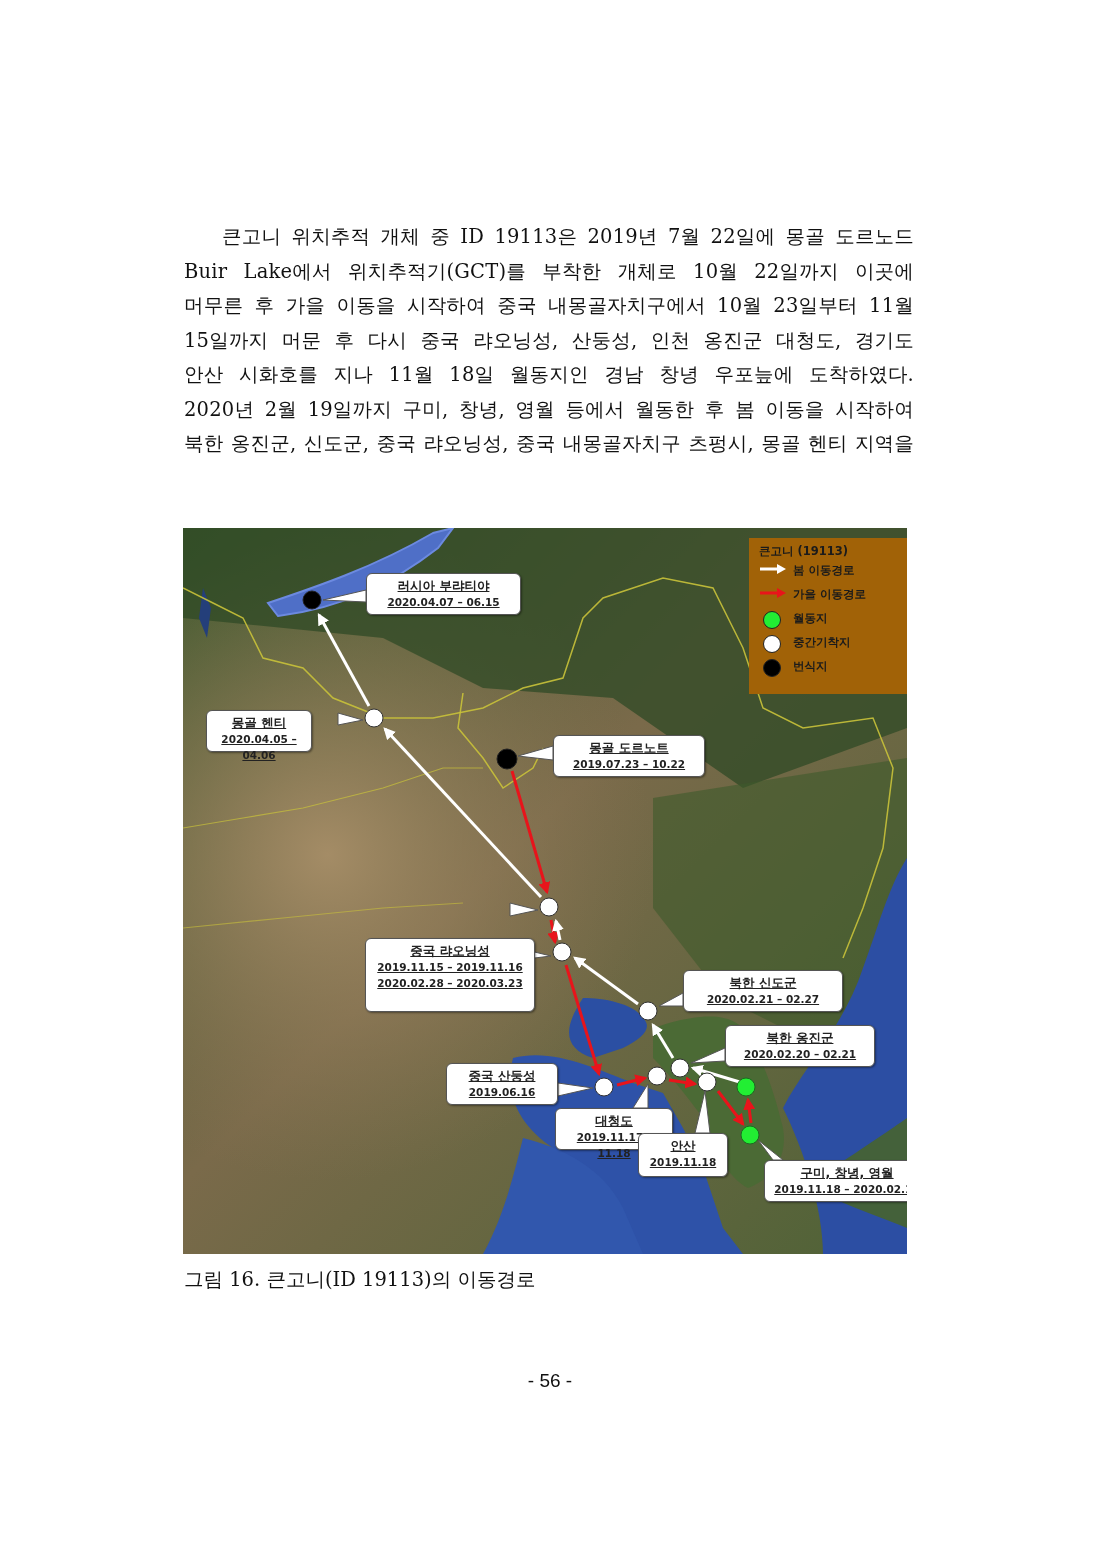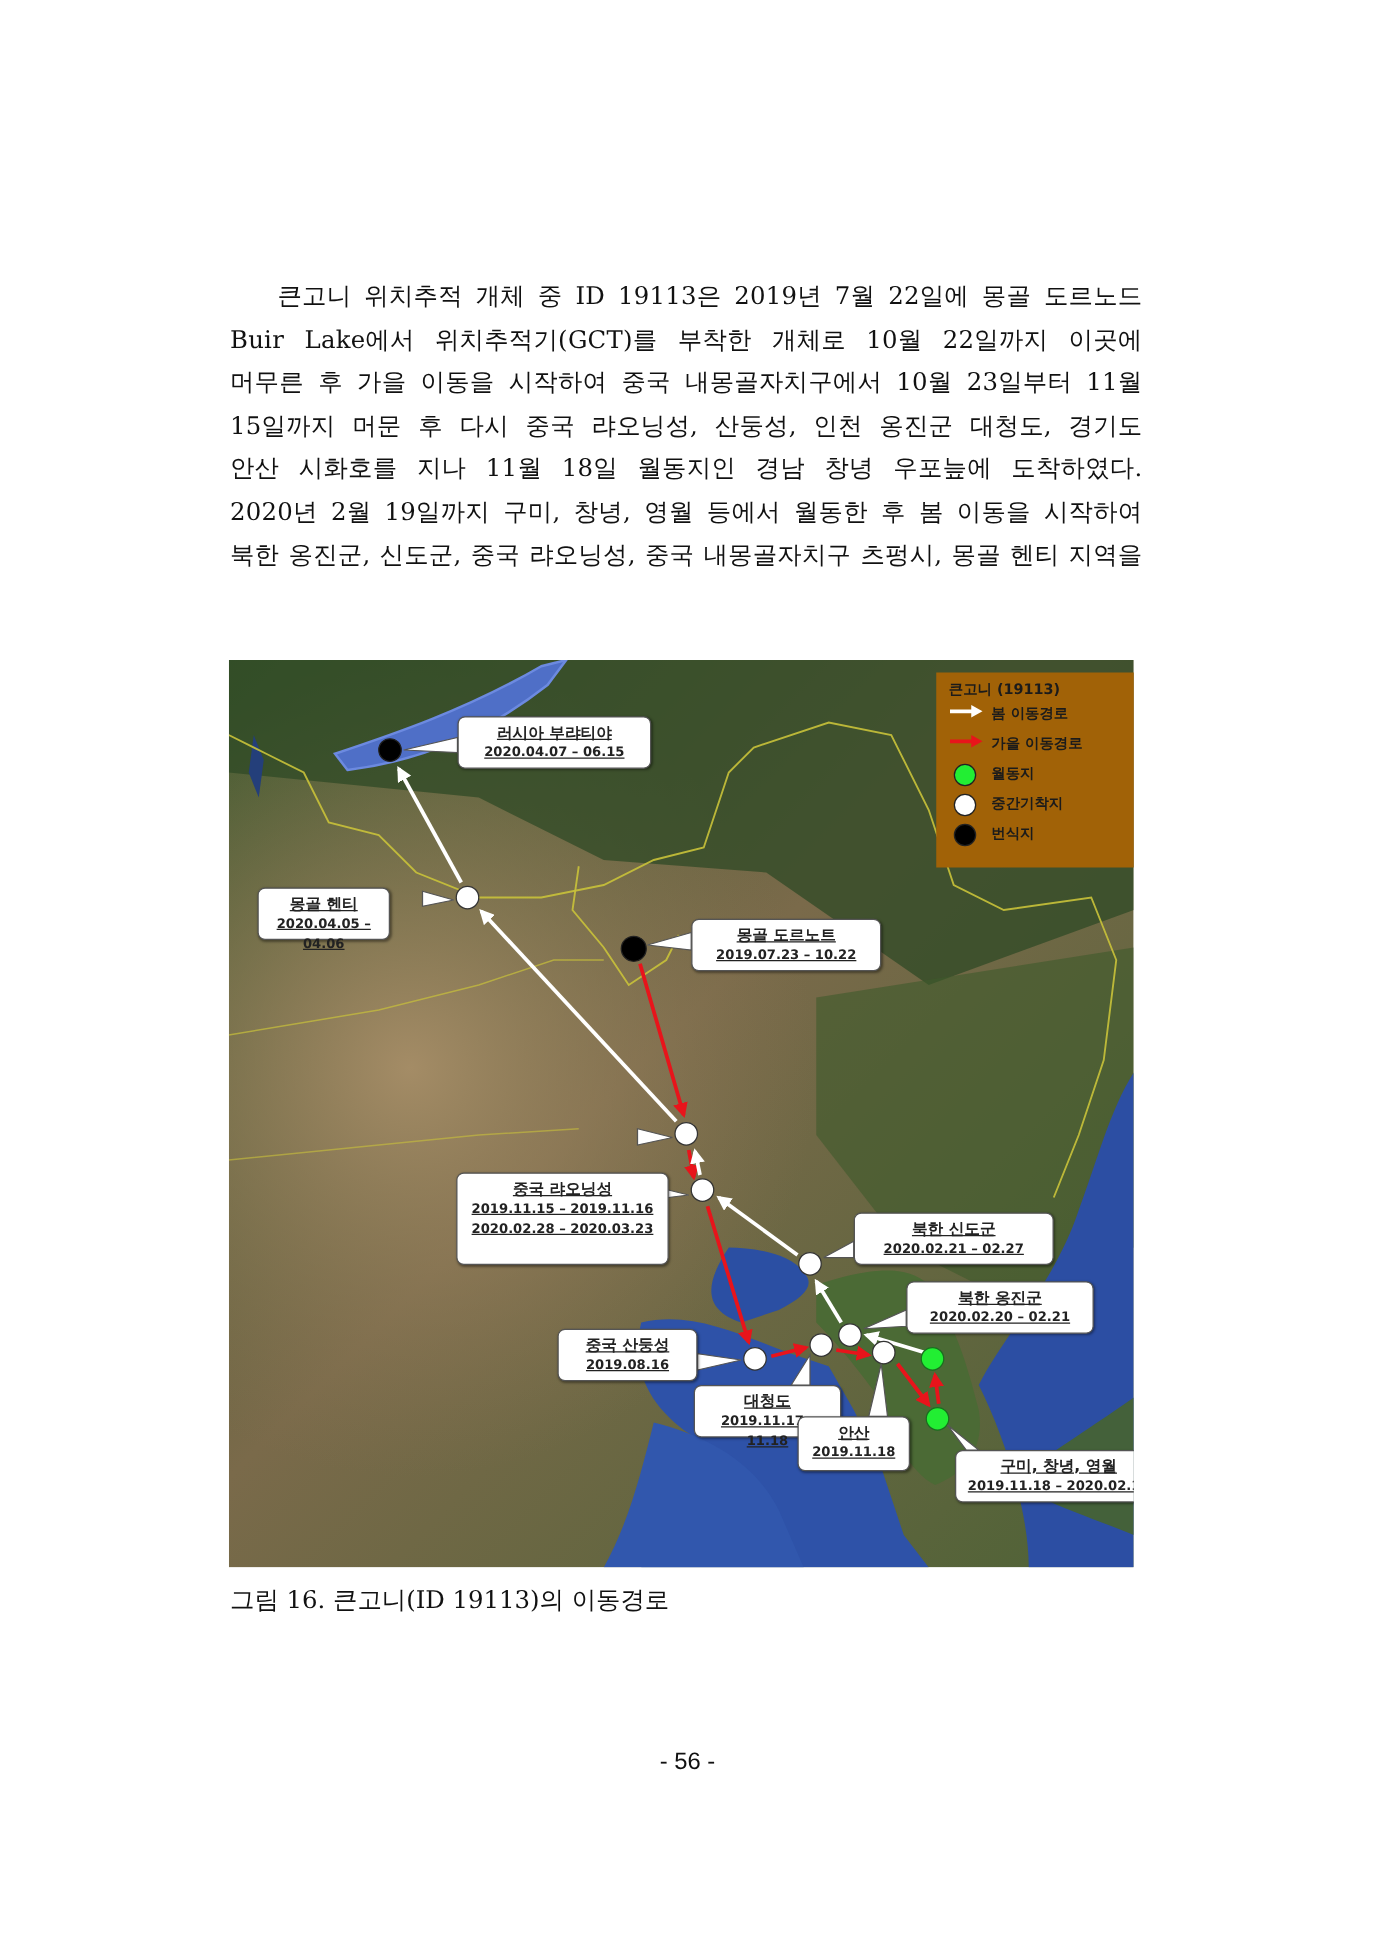--- a/index.html
+++ b/index.html
@@ -4,21 +4,21 @@
 <style>
   html, body { margin: 0; padding: 0; background: #ffffff; }
   body { width: 1100px; height: 1554px; position: relative; overflow: hidden; font-family: "DejaVu Serif", "Liberation Serif", serif; color: #111; }
   .para { position: absolute; left: 184px; top: 220px; width: 730px; font-size: 19.5px; line-height: 34.5px; letter-spacing: 0.2px; }
   .para .line { display: block; white-space: nowrap; text-align: justify; text-align-last: justify; }
   .para .line.indent { padding-left: 38px; }
   .para .line.last { text-align-last: left; }
   .figure { position: absolute; left: 183px; top: 528px; width: 724px; height: 726px; overflow: hidden; }
   .map-bg { position: absolute; inset: 0; }
   .caption { position: absolute; left: 184px; top: 1266px; font-size: 19.5px; white-space: nowrap; }
-  .page-num { position: absolute; left: 0; width: 1100px; top: 1370px; text-align: center; font-family: "Liberation Sans", "DejaVu Sans", sans-serif; font-size: 19px; margin-top: 29px; }
+  .page-num { position: absolute; left: 0; width: 1100px; top: 1370px; text-align: center; font-family: "Liberation Sans", "DejaVu Sans", sans-serif; font-size: 19px; }
   .callout { position: absolute; background: #fff; border: 1.5px solid #555; border-radius: 6px; text-align: center; font-family: "DejaVu Sans", "Liberation Sans", sans-serif; font-weight: bold; color: #222; padding: 3px 6px; box-shadow: 1px 1px 2px rgba(0,0,0,0.4); box-sizing: border-box; text-decoration: underline; }
   .callout .name { display: block; font-size: 12.5px; line-height: 17px; }
   .callout .date { display: block; font-size: 10.5px; line-height: 16px; }
   .legend { position: absolute; left: 566px; top: 10px; width: 168px; height: 156px; background: #a16207; box-sizing: border-box; padding: 6px 10px; font-family: "DejaVu Sans", "Liberation Sans", sans-serif; font-weight: bold; font-size: 11.5px; color: #1b1b1b; }
   .legend .title { display: block; margin-bottom: 4px; }
   .legend .row { display: flex; align-items: flex-start; height: 24px; }
   .legend .sym { width: 34px; display: flex; align-items: center; justify-content: flex-start; }
   .legend .dot { width: 16px; height: 16px; border-radius: 50%; border: 1px solid #222; margin-left: 4px; }
 </style>
 </head>
@@ -187,21 +187,21 @@
   <div class="callout" style="left:500px; top:442px; width:160px; height:42px;">
     <span class="name">북한 신도군</span>
     <span class="date">2020.02.21 – 02.27</span>
   </div>
   <div class="callout" style="left:542px; top:497px; width:150px; height:42px;">
     <span class="name">북한 옹진군</span>
     <span class="date">2020.02.20 – 02.21</span>
   </div>
   <div class="callout" style="left:263px; top:535px; width:112px; height:42px;">
     <span class="name">중국 산둥성</span>
-    <span class="date">2019.08.16</span>
+    <span class="date">2019.06.16</span>
   </div>
   <div class="callout" style="left:372px; top:580px; width:118px; height:42px;">
     <span class="name">대청도</span>
     <span class="date">2019.11.17 - 11.18</span>
   </div>
   <div class="callout" style="left:455px; top:605px; width:90px; height:44px;">
     <span class="name">안산</span>
     <span class="date">2019.11.18</span>
   </div>
   <div class="callout" style="left:553px; top:632px; width:166px; height:42px;margin-left:28px;">

